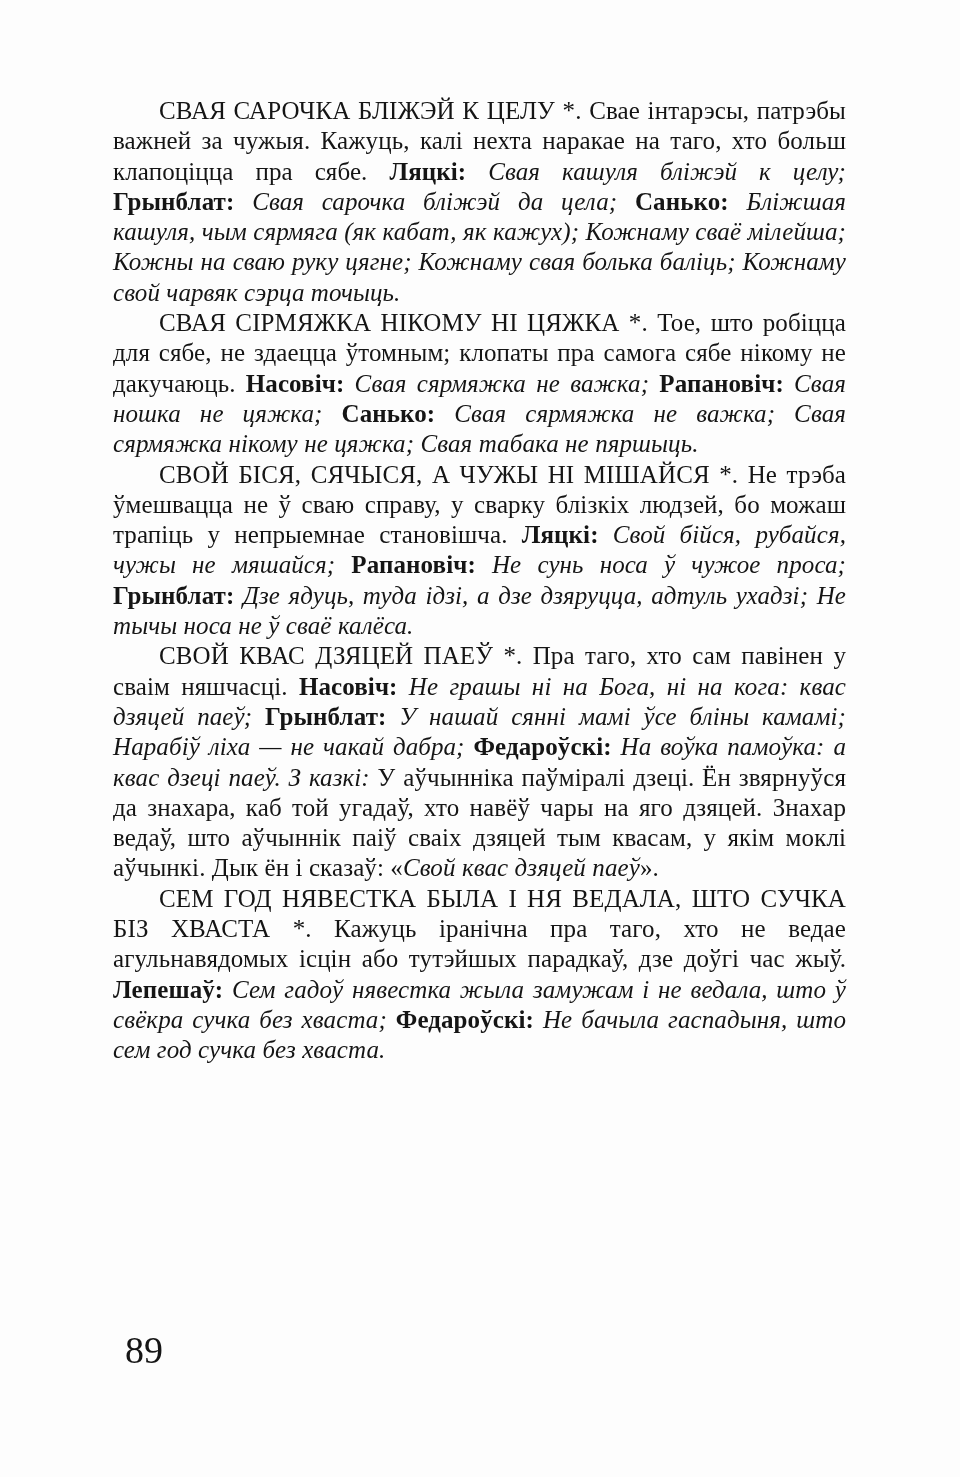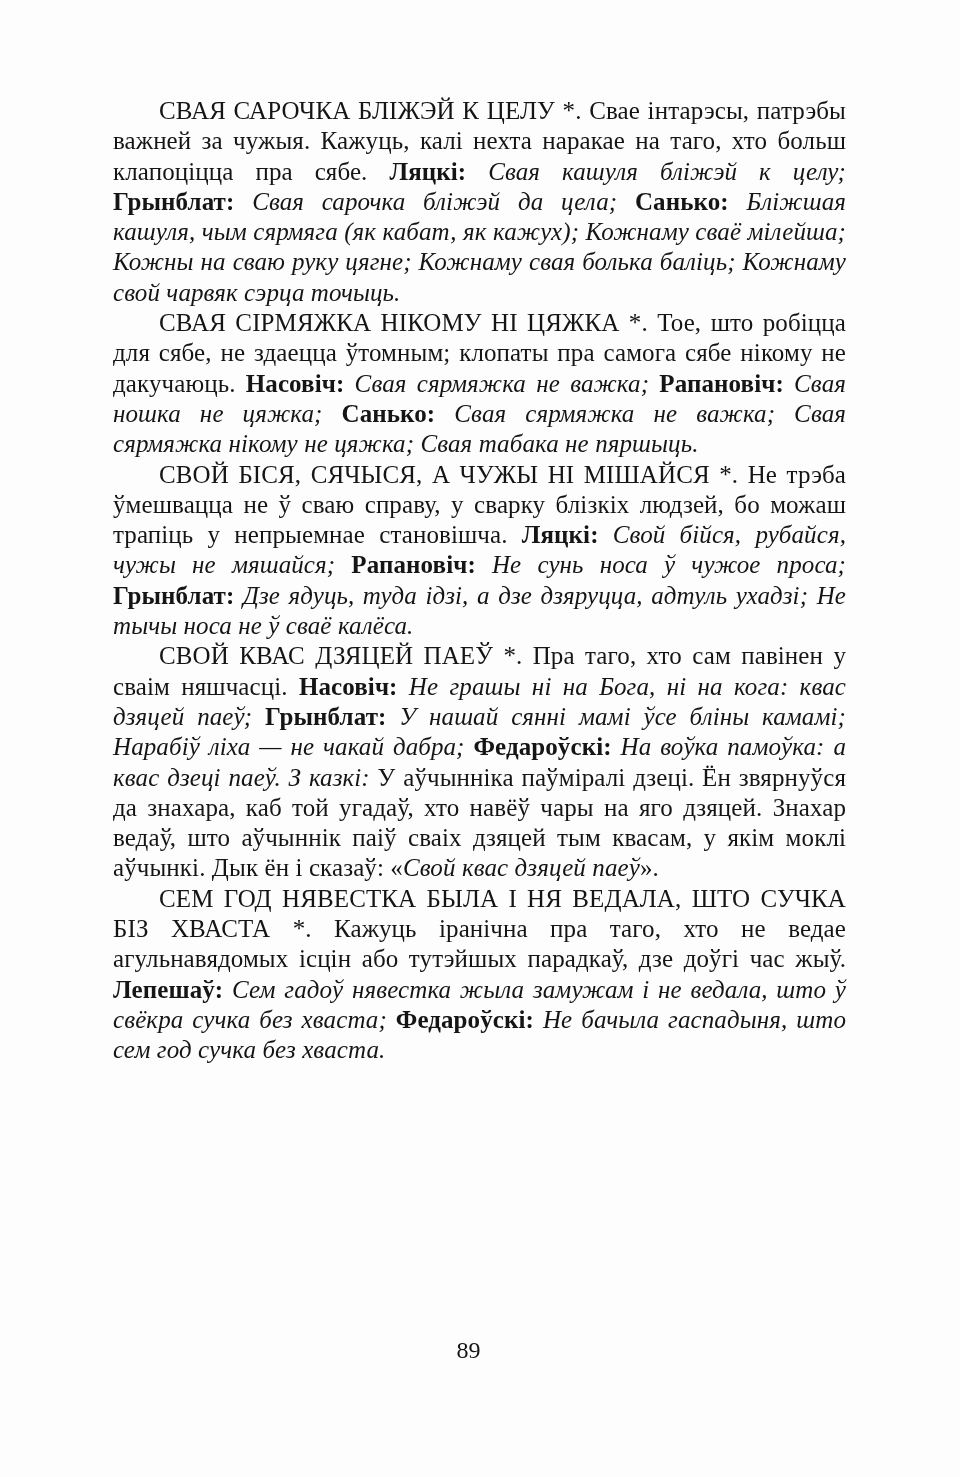--- a/index.html
+++ b/index.html
@@ -29,25 +29,25 @@
     line-height: 30.3px;
     text-align: justify;
     text-indent: 46px;
     letter-spacing: 0.1px;
   }
   .n { font-style: normal; font-weight: normal; }
   .b { font-weight: bold; }
   .i { font-style: italic; }
   .page-number {
     position: absolute;
-    left: 102px;
+    left: 125px;
     top: 1334px;
     width: 733px;
-    text-align: center;
-    font-size: 24px;
+    text-align: left;
+    font-size: 38px;
     line-height: 32px;
   }
 </style>
 </head>
 <body>
 
 <div class="page">
   <div class="text-block">
 
     <p class="entry"><span class="n">СВАЯ САРОЧКА БЛІЖЭЙ К ЦЕЛУ *. Свае інтарэсы, патрэбы важней за чужыя. Кажуць, калі нехта наракае на таго, хто больш клапоціцца пра сябе. </span><span class="b">Ляцкі: </span><span class="i">Свая кашуля бліжэй к целу; </span><span class="b">Грынблат: </span><span class="i">Свая сарочка бліжэй да цела; </span><span class="b">Санько: </span><span class="i">Бліжшая кашуля, чым сярмяга (як кабат, як кажух); Кожнаму сваё мілейша; Кожны на сваю руку цягне; Кожнаму свая болька баліць; Кожнаму свой чарвяк сэрца точыць.</span></p>

